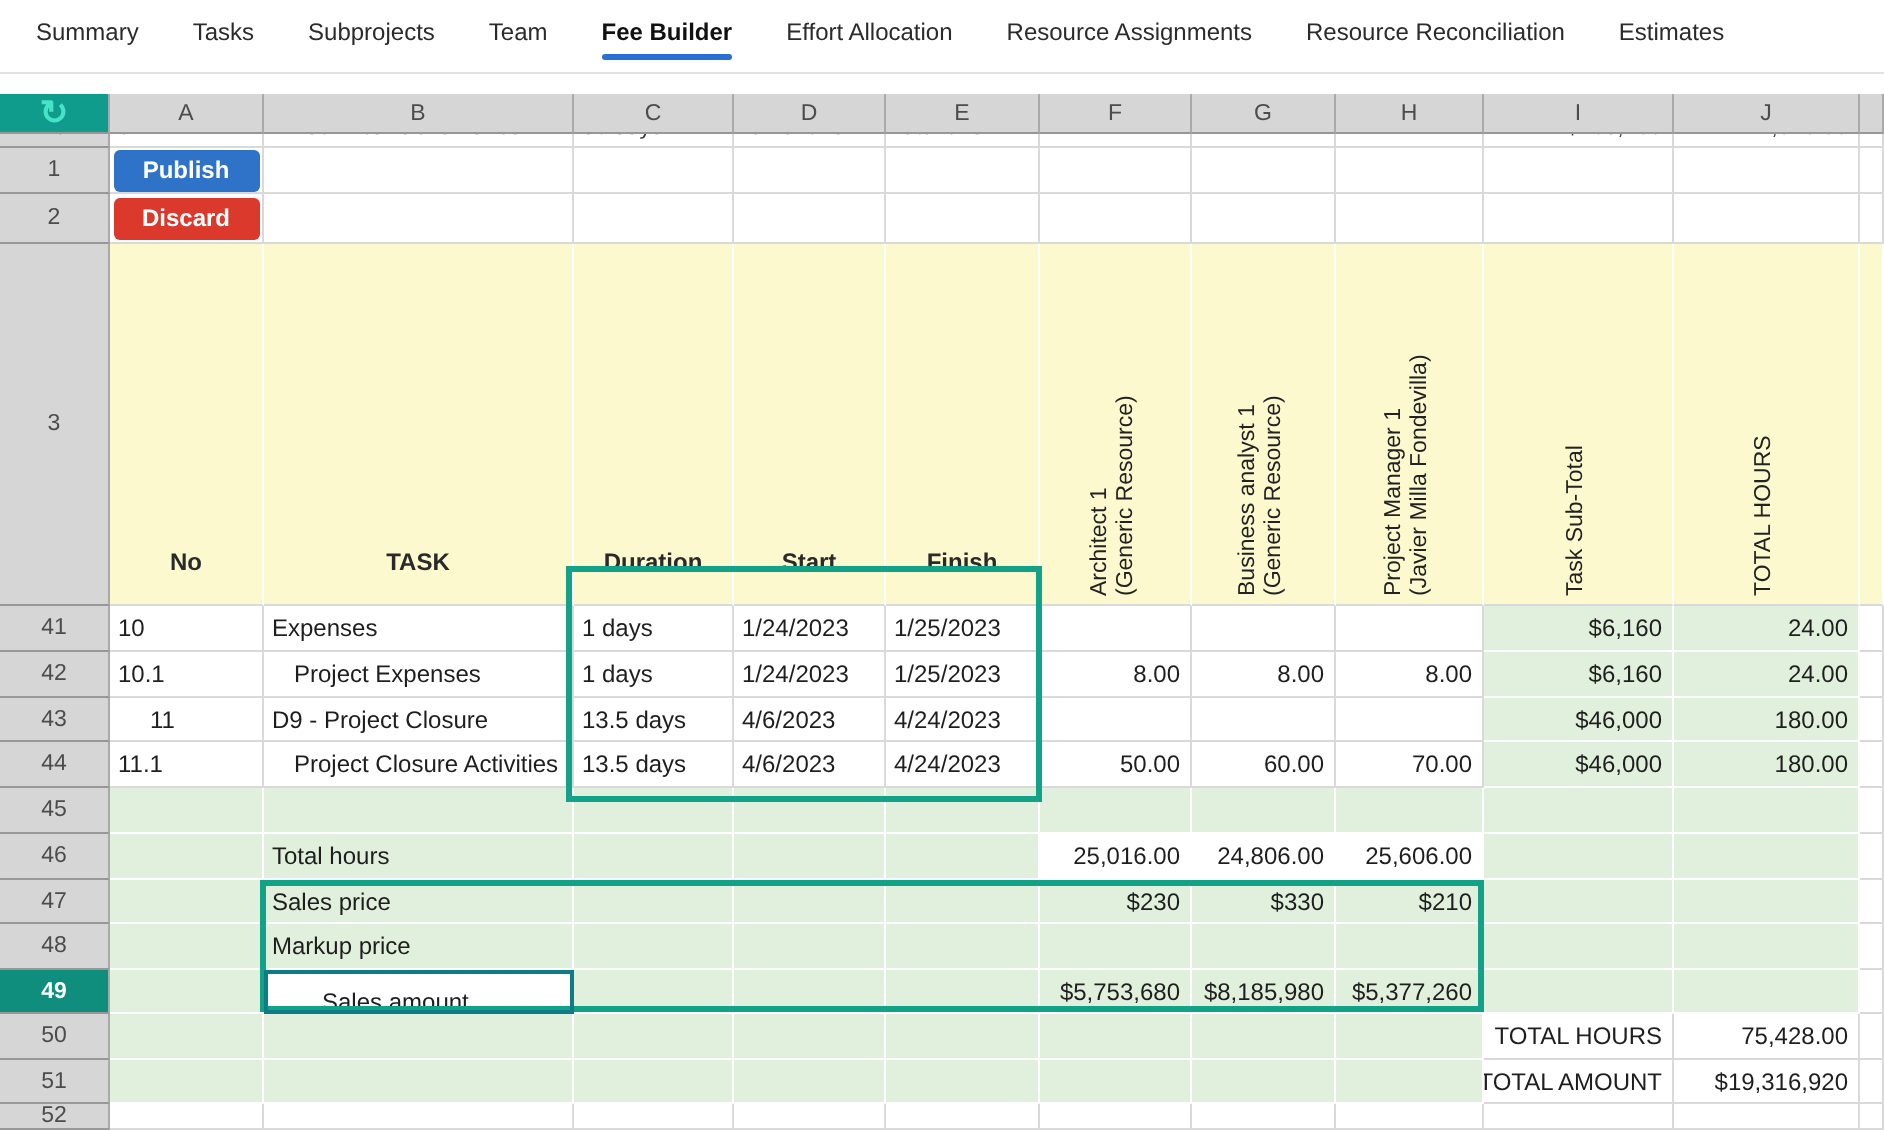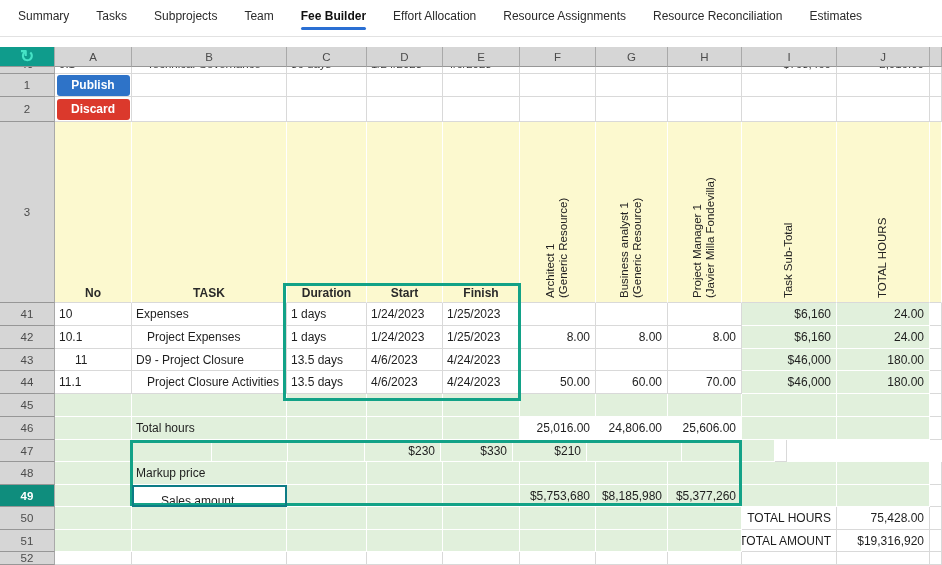--- a/index.html
+++ b/index.html
@@ -36,21 +36,21 @@
   .rh-active { background:var(--selected_row_header); color:#fff; font-weight:bold; }
   .corner { background:var(--corner_refresh_bg); }
   .refresh { color:var(--refresh_icon); font-size:17px; font-weight:bold; line-height:1; }
   .g { background:var(--totals_green); border-right-color:#fff; border-bottom-color:#fff; }
   .y { background:var(--header_yellow); border-right-color:#fff; }
   .rn { justify-content:flex-end; padding-right:5px; }
   .ln { padding-left:4px; }
   .ind { padding-left:15px; }
   .b { font-weight:normal; }
   .whitebg { background:#fff; }
-  .blabel { align-items:flex-end; justify-content:center; font-weight:bold; padding-bottom:2px; color:#2a2a2a; }
+  .blabel { align-items:flex-end; justify-content:center; font-weight:bold; padding-bottom:14px; color:#2a2a2a; }
   .vwrap { position:relative; }
   .vtext {
     position:absolute; bottom:4px; left:calc(50% + 12px);
     transform-origin:left bottom; transform:rotate(-90deg);
     white-space:pre; font-size:11.5px; line-height:13px; color:#222;
   }
   .vtext.one { left:calc(50% + 6px); }
   .clipcell { font-size:11.5px; color:#3a3a3a; align-items:flex-start; }
   .clipcell .inner { display:block; margin-top:-9px; }
   
@@ -268,20 +268,21 @@
         <div class="c g rn whitebg" style="width: 76px; height: 23px;">25,016.00</div>
         <div class="c g rn whitebg" style="width: 72px; height: 23px;">24,806.00</div>
         <div class="c g rn whitebg" style="width: 74px; height: 23px;">25,606.00</div>
         <div class="c g" style="width: 95px; height: 23px;"></div>
         <div class="c g" style="width: 93px; height: 23px;"></div>
         <div class="c " style="width: 12px; height: 23px;"></div>
       </div>
       <div class="grow" style="height: 22px;">
         <div class="c rh" style="width: 55px; height: 22px;">47</div>
         <div class="c g" style="width: 77px; height: 22px;"></div>
+        <div class="c g ln" style="width: 155px; height: 22px;">Sales price</div>
         <div class="c g" style="width: 80px; height: 22px;"></div>
         <div class="c g" style="width: 76px; height: 22px;"></div>
         <div class="c g" style="width: 77px; height: 22px;"></div>
         <div class="c g rn" style="width: 76px; height: 22px;">$230</div>
         <div class="c g rn" style="width: 72px; height: 22px;">$330</div>
         <div class="c g rn" style="width: 74px; height: 22px;">$210</div>
         <div class="c g" style="width: 95px; height: 22px;"></div>
         <div class="c g" style="width: 93px; height: 22px;"></div>
         <div class="c " style="width: 12px; height: 22px;"></div>
       </div>

